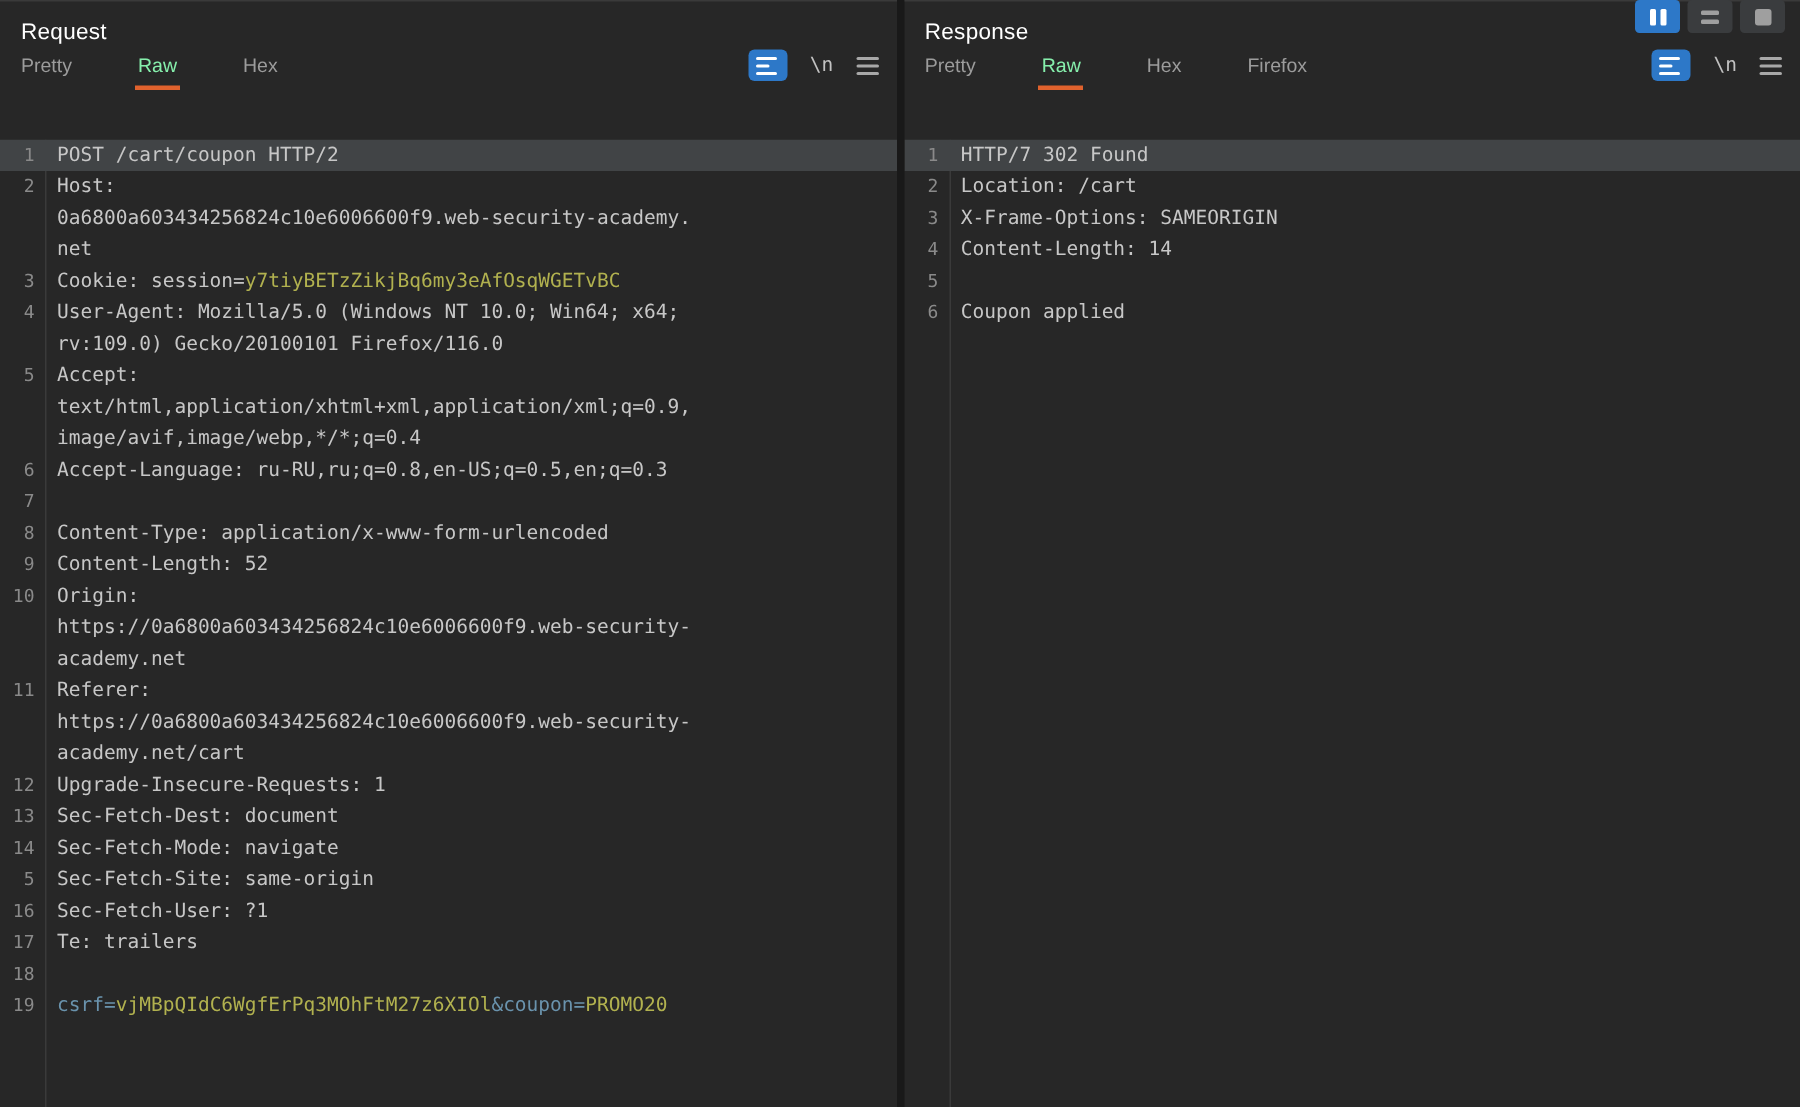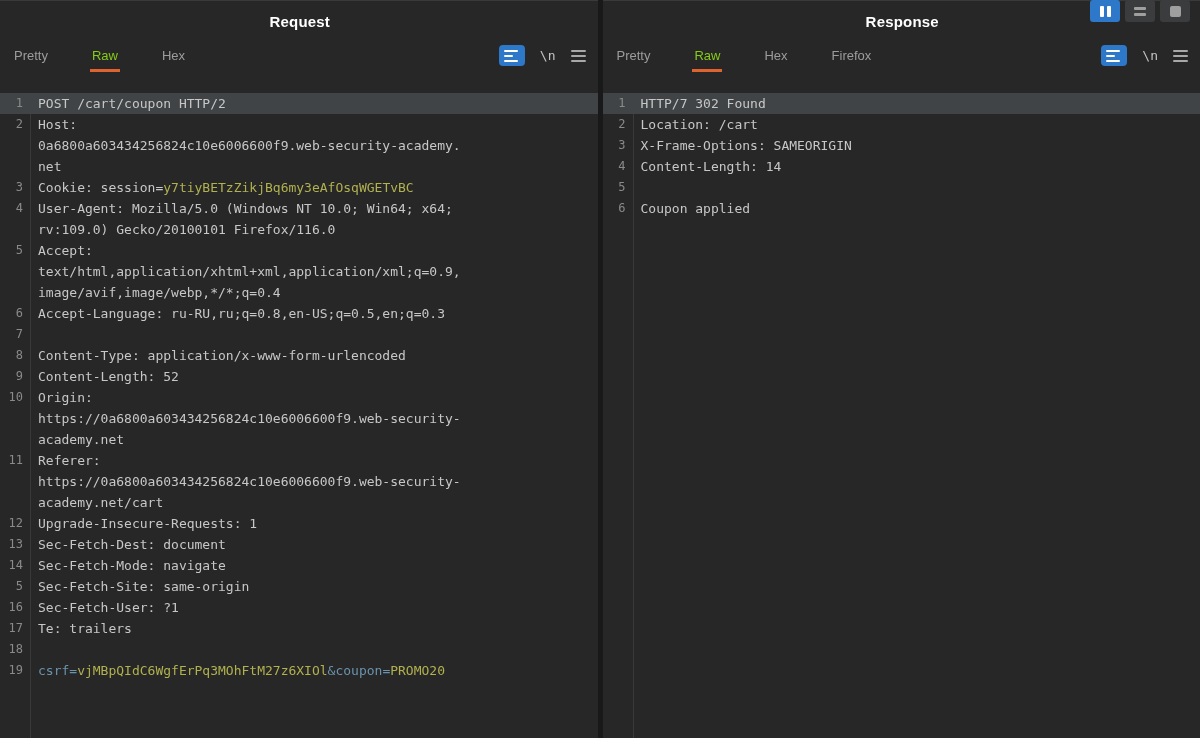--- a/index.html
+++ b/index.html
@@ -20,27 +20,27 @@
     background:#191919;
     font-family:"Liberation Sans",sans-serif;
   }
   .wrap{display:flex;width:1200px;height:738px;gap:5px;background:#191919;}
   .panel{
     flex:1;min-width:0;background:var(--panel);
     display:flex;flex-direction:column;
     border-top:1px solid #3a3a3a;
   }
   .panel-head{height:92px;flex:0 0 92px;padding:12px 12px 0 14px;position:relative;}
-  .panel-title{font-size:15px;font-weight:bold;color:#ffffff;letter-spacing:.2px;text-align:center;}
-  .tabs-row{display:flex;align-items:flex-end;margin-top:12px;height:30px;}
+  .panel-title{font-size:15px;font-weight:normal;color:#ffffff;letter-spacing:.2px;}
+  .tabs-row{display:flex;align-items:flex-end;height:30px;}
   .tab{
     color:#9c9c9c;font-size:13px;margin-right:44px;
     padding-bottom:9px;position:relative;cursor:default;white-space:nowrap;
   }
-  .tab.active{color:#84cc16;}
+  .tab.active{color:#86efac;}
   .tab.active::after{
     content:"";position:absolute;left:-2px;right:-2px;bottom:0;height:3px;
     background:var(--accent);
   }
   .tab-icons{margin-left:auto;display:flex;align-items:center;gap:15px;padding-bottom:6px;}
   .btn-pretty{
     width:26px;height:21px;border-radius:4px;background:var(--blue);
     display:flex;flex-direction:column;justify-content:center;gap:3px;
     padding:0 5px;cursor:pointer;
   }

